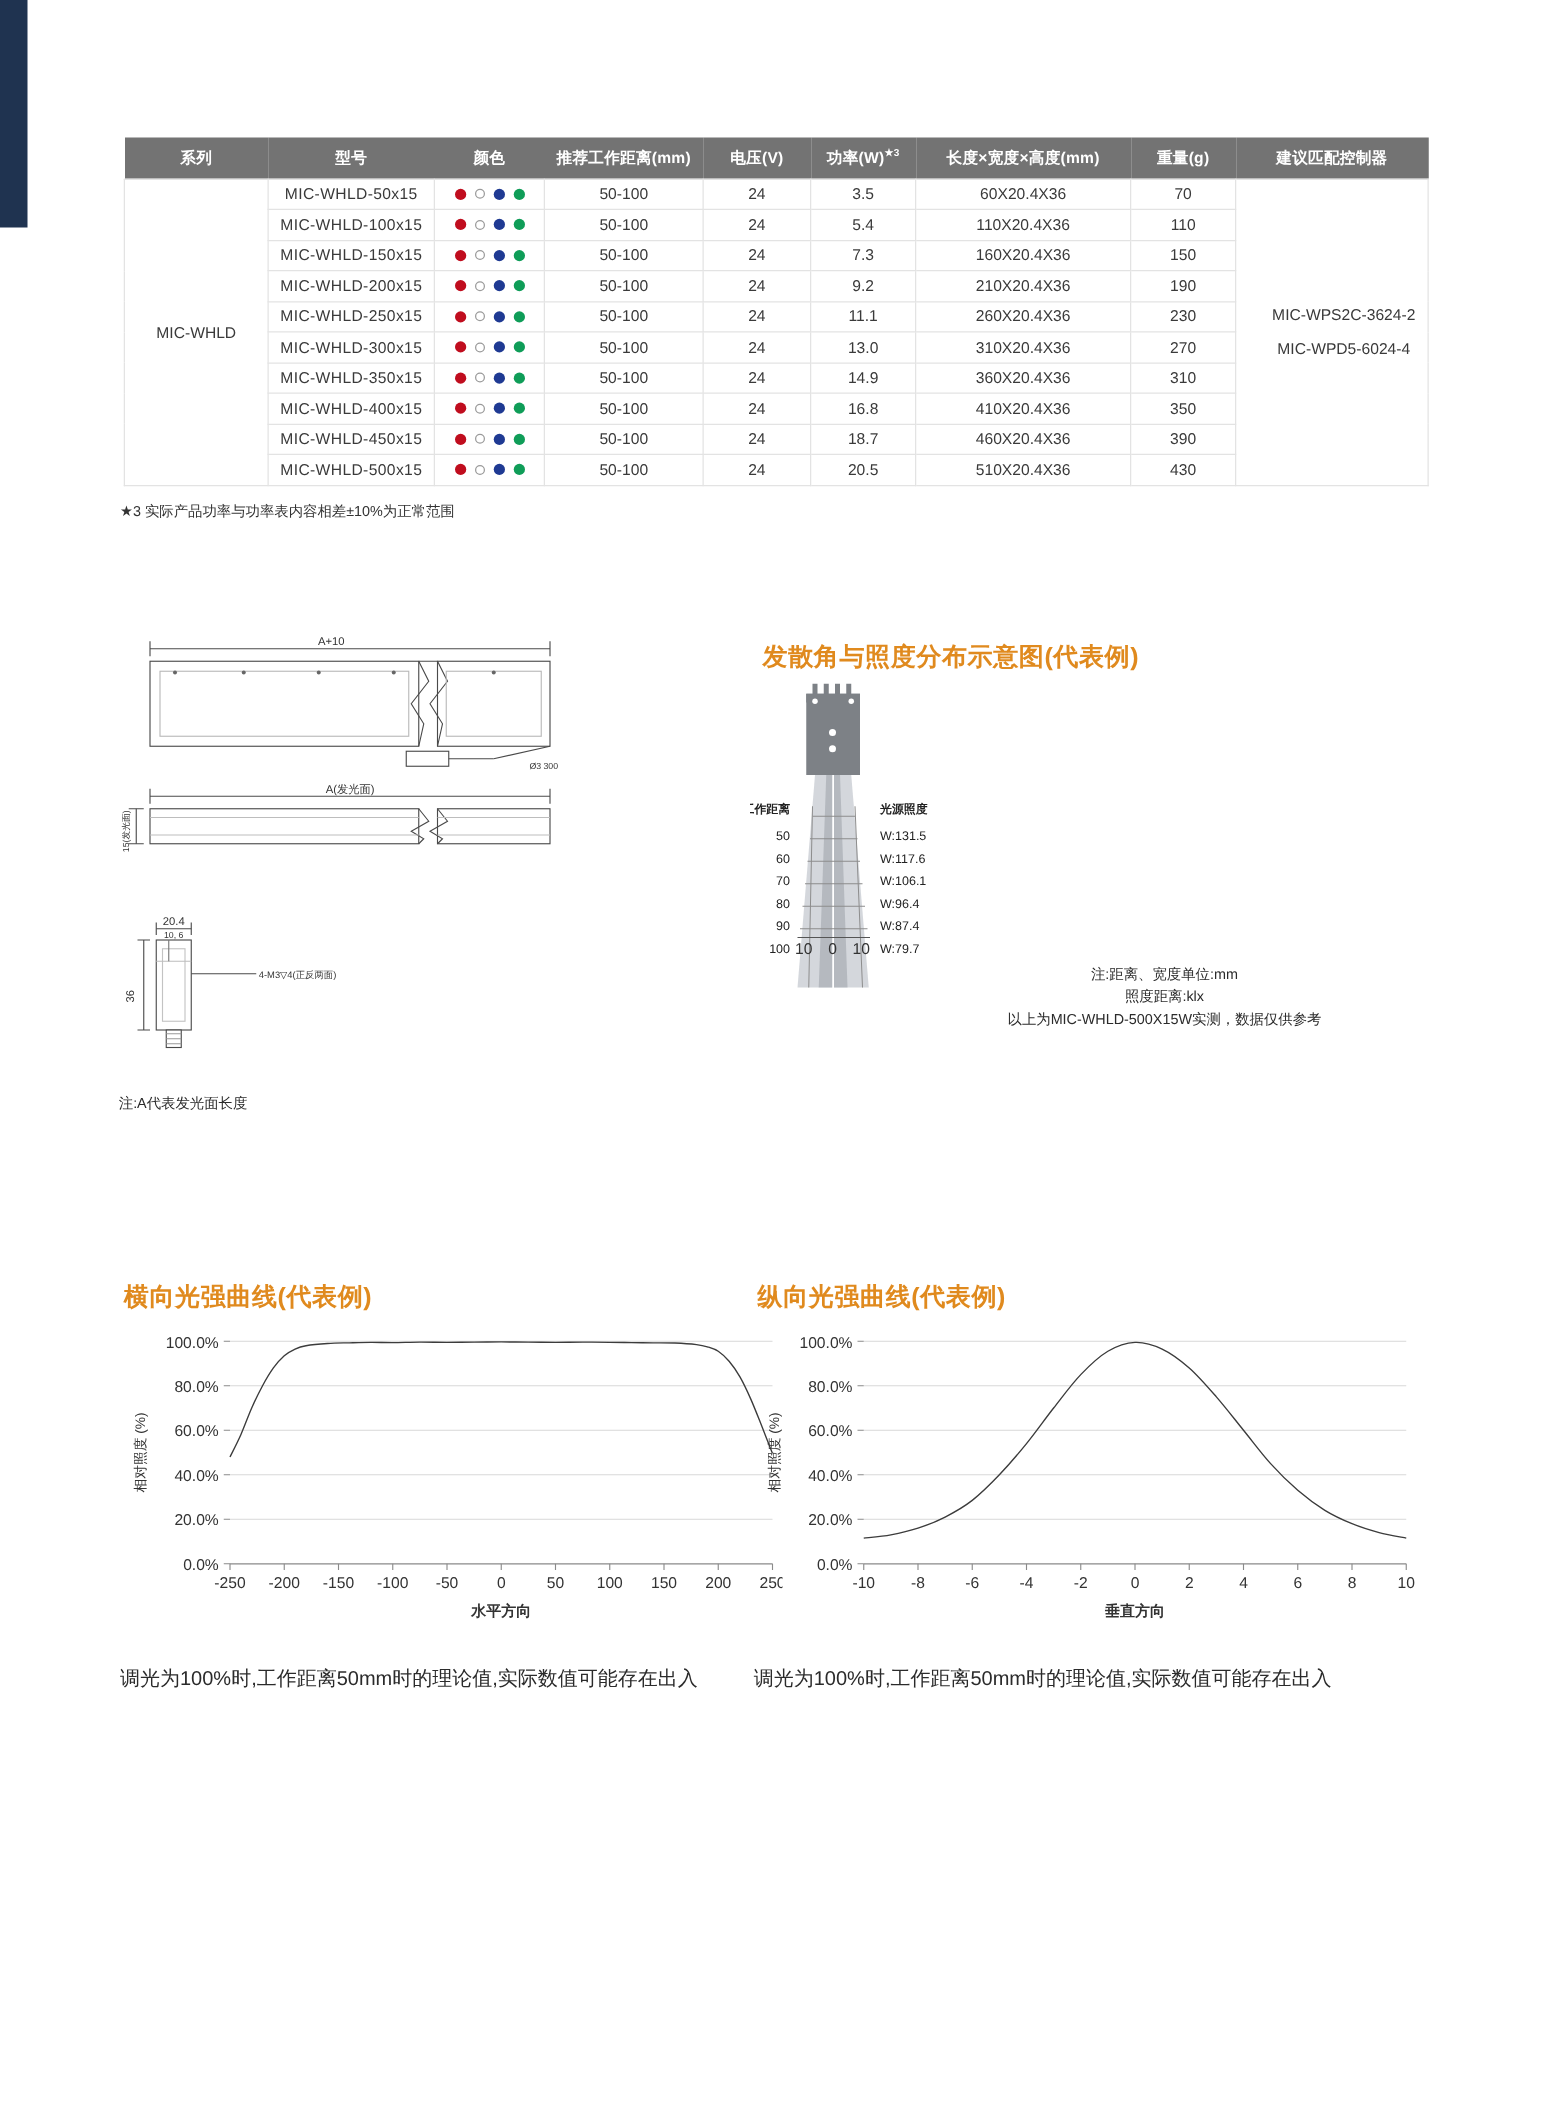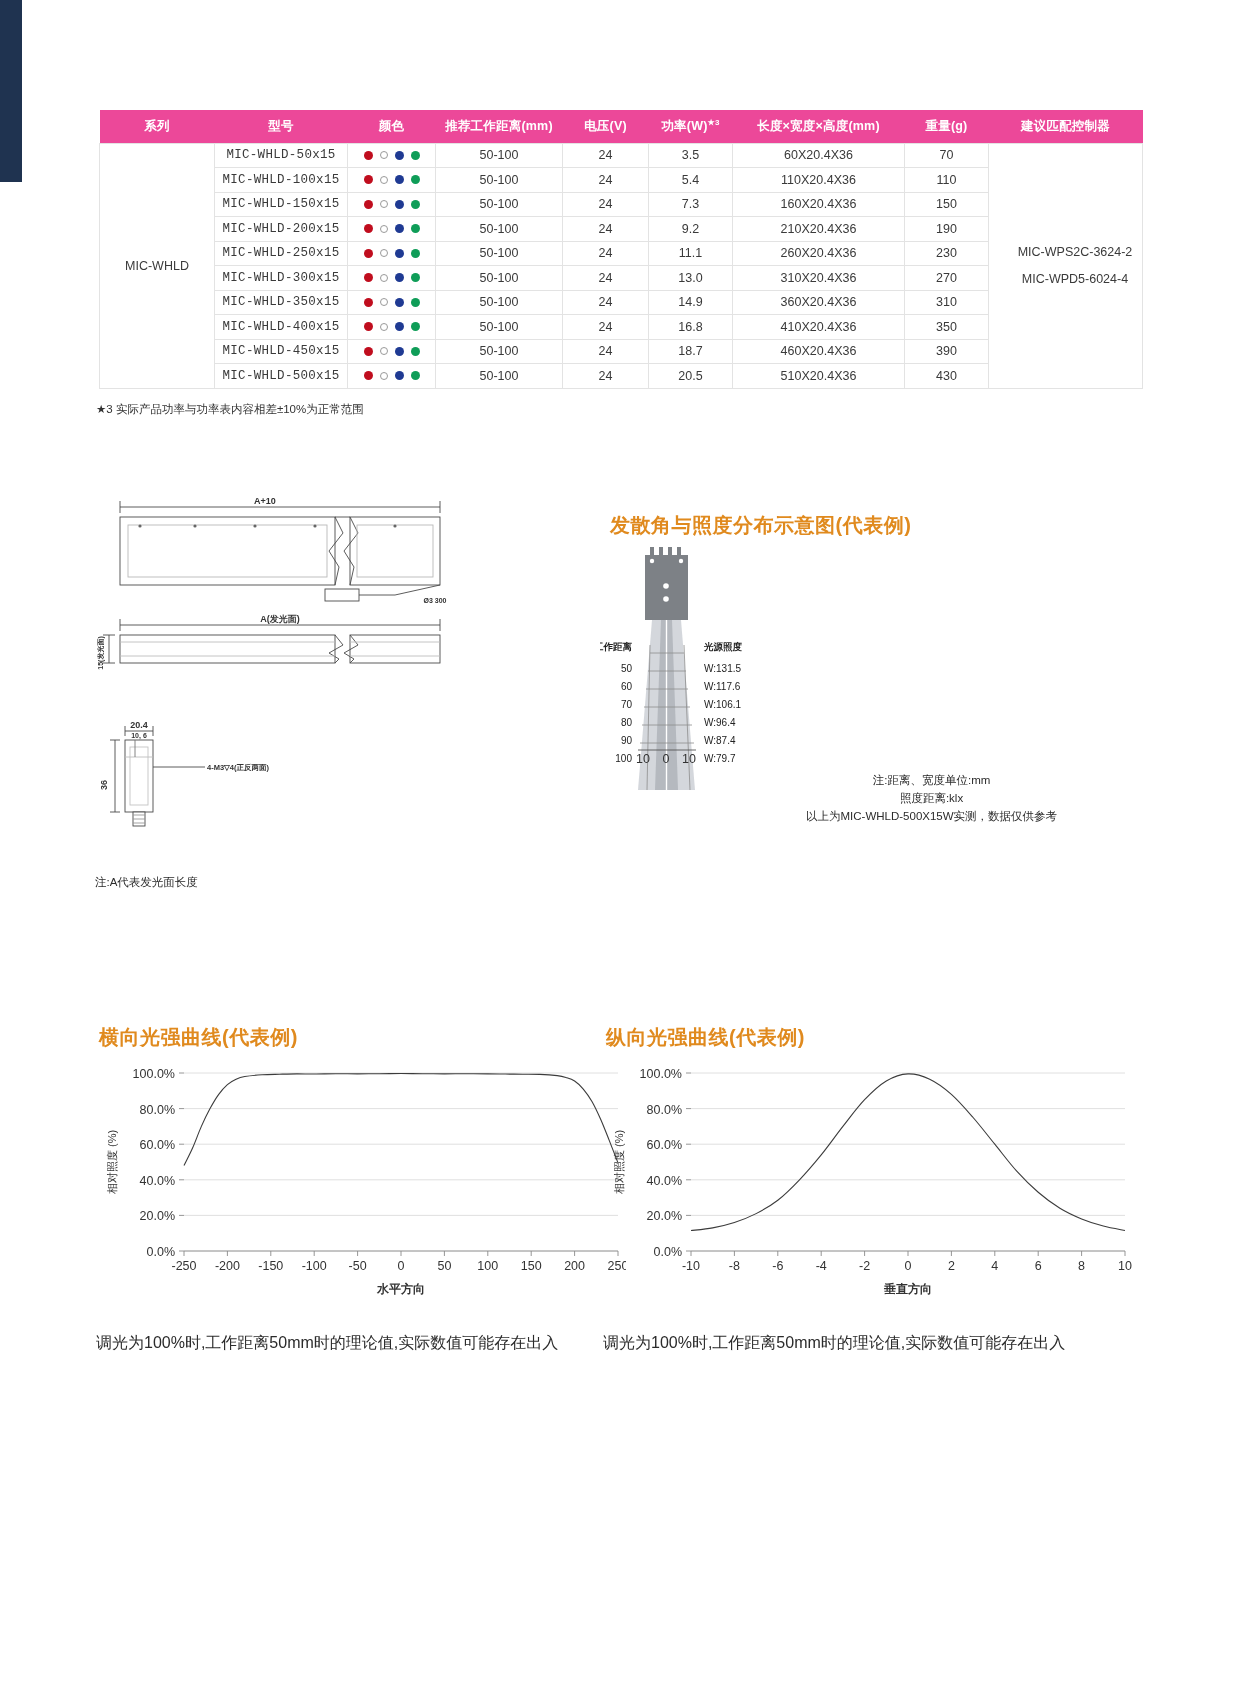--- a/index.html
+++ b/index.html
@@ -14,48 +14,48 @@
   }
   .corner-tab {
     position: absolute; left: 0; top: 0; width: 22px; height: 182px;
     background: #1f3350;
   }
 
   
   .spec-wrap { position: absolute; left: 99px; top: 110px; width: 1043px; }
   table.spec { border-collapse: collapse; width: 100%; table-layout: fixed; }
   table.spec th {
-    background: #ec4899; color: #ffffff; font-weight: bold;
+    background: #737373; color: #ffffff; font-weight: bold;
     font-size: 12.5px; height: 33px; border: none; letter-spacing: .2px;
     font-family: "Liberation Sans", sans-serif;
   }
   table.spec th .sup { font-size: 8px; vertical-align: super; }
   table.spec td {
     border: 1px solid #e3e3e3; height: 24.5px; font-size: 12.5px;
     text-align: center; color: #3a3a3a; background: #fff;
     font-family: "Liberation Sans", sans-serif;
   }
   table.spec td.series-cell, table.spec td.ctrl-cell {
     border-left: 1px solid #e3e3e3; border-right: 1px solid #e3e3e3;
     vertical-align: middle; font-size: 12.5px;
   }
-  table.spec td.model { letter-spacing: .3px; font-family: Liberation Mono, monospace; }
+  table.spec td.model { letter-spacing: .3px; }
   .dots { display: flex; gap: 7px; justify-content: center; align-items: center; }
   .dot { width: 9px; height: 9px; border-radius: 50%; display: inline-block; }
   .dot.red { background: #c00d1e; }
   .dot.white { background: #ffffff; border: 1px solid #9a9a9a; width: 8px; height: 8px; }
   .dot.blue { background: #1f3a93; }
   .dot.green { background: #0f9d58; }
   .ctrl-line { line-height: 2.1; white-space: nowrap; padding-left: 19px; }
   .table-note {
     position: absolute; left: 96px; top: 402px; font-size: 11.5px; color: #333;
   }
 
   
-  .mech { position: absolute; left: 95px; top: 495px; width: 470px; height: 400px; font-weight: bold; }
+  .mech { position: absolute; left: 95px; top: 507px; width: 470px; height: 400px; }
   .mech svg { display: block; }
   .mech-note { position: absolute; left: 95px; top: 875px; font-size: 11.5px; color: #2b2b2b; text-align: right; }
 
   
   .beam-title {
     position: absolute; left: 610px; top: 512px;
     font-size: 20px; font-weight: bold; color: #e08a1e; letter-spacing: .5px;
   }
   .beam { position: absolute; left: 600px; top: 545px; width: 280px; height: 275px; }
   .beam-note {

